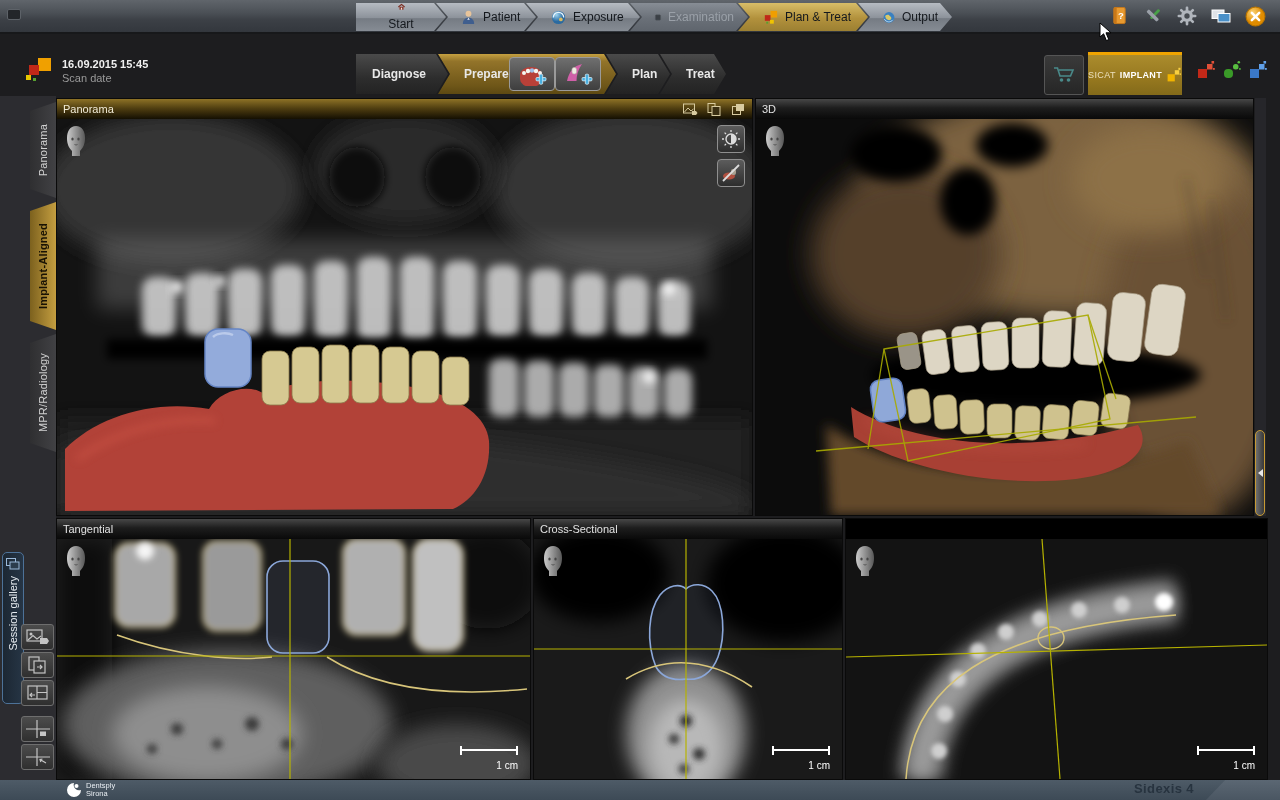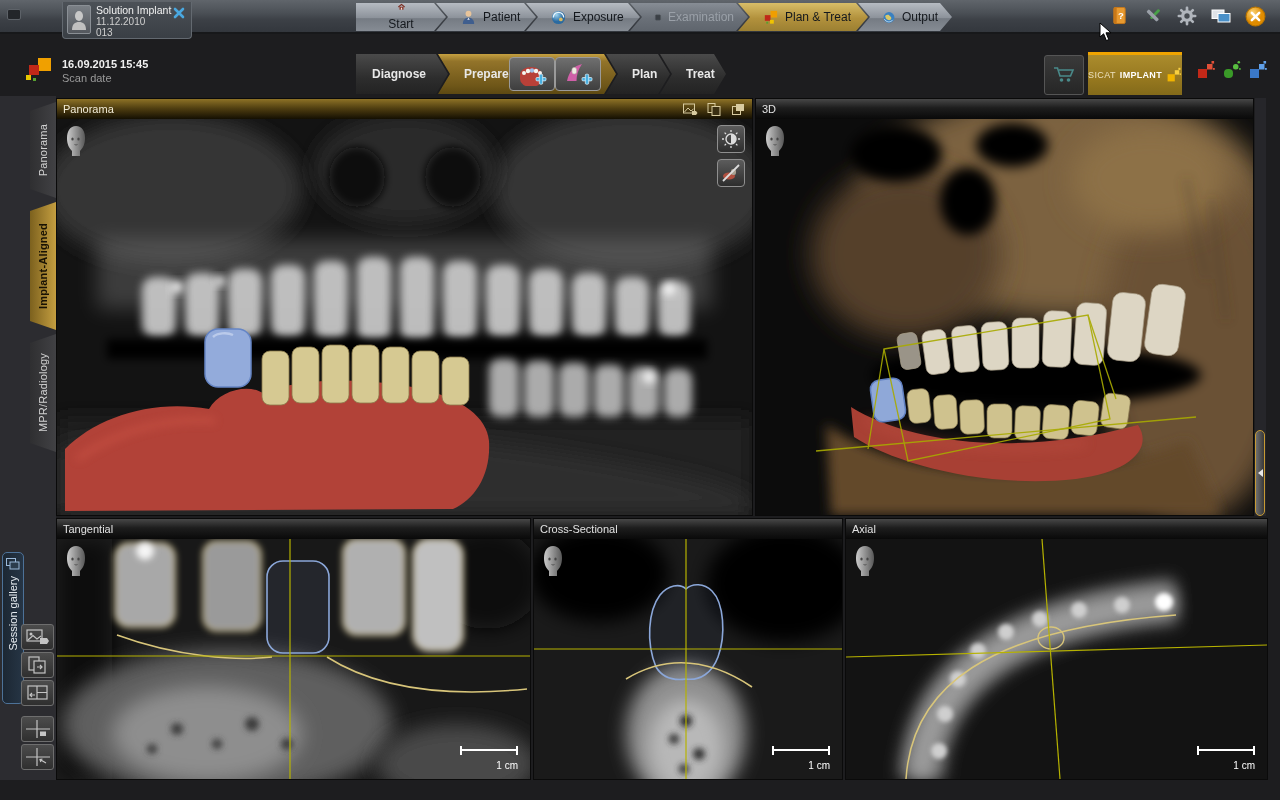--- a/index.html
+++ b/index.html
@@ -234,36 +234,20 @@
                 <stop offset="1" stop-color="#e08c00"></stop>
               </radialGradient>
             </defs>
           <circle cx="10" cy="10" r="9" fill="url(#clg)" stroke="#b87400"></circle>
           <path d="M6.5 6.5 L13.5 13.5 M13.5 6.5 L6.5 13.5" stroke="#fff" stroke-width="2.4" stroke-linecap="round"></path>
         </svg>
       </div>
     </div>
   </div>
 
-  <div class="patient-card">
-    <div class="avatar">
-      <svg width="16" height="22" viewBox="0 0 16 22">
-        <ellipse cx="8" cy="7" rx="4" ry="5" fill="#c8c8c8"></ellipse>
-        <path d="M1 21 C1 15 4 13 8 13 C12 13 15 15 15 21 Z" fill="#c0c0c0"></path>
-      </svg>
-    </div>
-    <div class="pc-text">
-      <div class="pc-name">Solution Implant</div>
-      <div class="pc-sub">11.12.2010</div>
-      <div class="pc-sub">013</div>
-    </div>
-    <svg class="pc-x" viewBox="0 0 12 12">
-      <path d="M2 2 L10 10 M10 2 L2 10" stroke="#4aa8e0" stroke-width="2.6" stroke-linecap="round"></path>
-    </svg>
-  </div>
 
   <svg class="cursor" width="14" height="20" viewBox="0 0 14 20">
     <polygon points="1,1 1,15 4.6,11.8 7.4,18.6 9.8,17.5 7,10.8 12,10.8" fill="#fff" stroke="#000" stroke-width="1"></polygon>
   </svg>
 
   <svg class="scanlogo" viewBox="0 0 28 28">
     <rect x="12" y="2" width="13" height="13" fill="#f0a000"></rect>
     <rect x="3" y="9" width="10" height="10" fill="#c02818"></rect>
     <rect x="0" y="19" width="5" height="5" fill="#e8c800"></rect>
     <rect x="7" y="22" width="3" height="3" fill="#58a030"></rect>
@@ -683,23 +667,20 @@
           <use href="#headsym"></use>
         </svg>
       <div class="scalebar">
         <div class="sb-line"></div>
         <span class="sb-label">1 cm</span>
       </div>
     </div>
   </div>
 
   <div class="view" style="left:845px;top:518px;width:423px;height:262px">
-    <div class="vtitle">
-      <span>Axial</span>
-    </div>
     <div class="vcontent">
       <svg class="canvas" viewBox="0 0 421 240" preserveAspectRatio="none">
         <defs>
           <filter id="ax-b2" x="-50%" y="-50%" width="200%" height="200%">
               <feGaussianBlur stdDeviation="2"></feGaussianBlur>
             </filter>
           <filter id="ax-b8" x="-60%" y="-60%" width="220%" height="220%">
               <feGaussianBlur stdDeviation="8"></feGaussianBlur>
             </filter>
         </defs>
@@ -727,14 +708,26 @@
       <svg class="headicon">
           <use href="#headsym"></use>
         </svg>
       <div class="scalebar">
         <div class="sb-line"></div>
         <span class="sb-label">1 cm</span>
       </div>
     </div>
   </div>
 
+  <div class="statusbar">
+    <div class="sb-corner"></div>
+    <svg class="ds-logo" width="16" height="16" viewBox="0 0 16 16">
+      <path d="M8 1 A7 7 0 1 0 15 8 A5.5 5.5 0 0 1 8 1 Z" fill="#fff"></path>
+      <circle cx="10.5" cy="4" r="2" fill="#fff"></circle>
+    </svg>
+    <div class="ds-text">
+      <div>Dentsply</div>
+      <div>Sirona</div>
+    </div>
+    <div class="sidexis">Sidexis 4</div>
+  </div>
 
 </div>
 
 </body></html>

